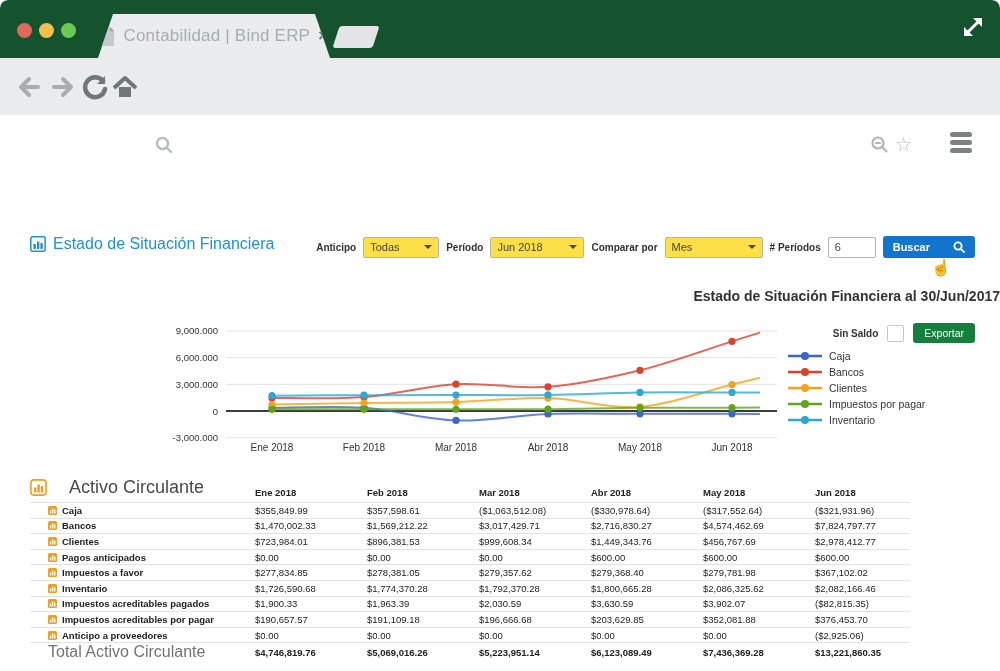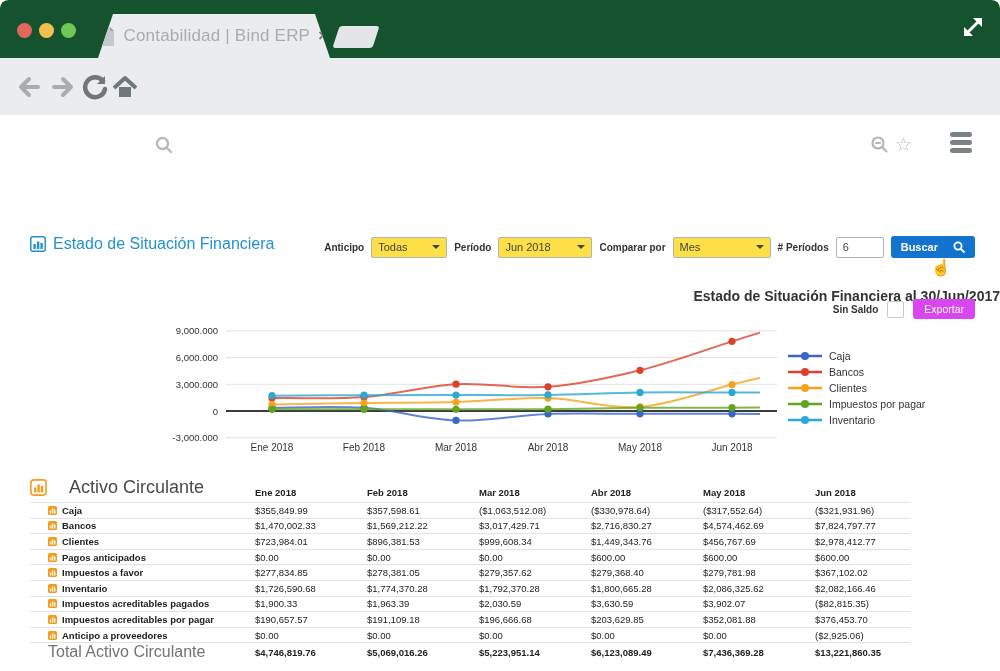--- a/index.html
+++ b/index.html
@@ -33,29 +33,29 @@
   .page-title{position:absolute;left:30px;top:76px;display:flex;align-items:center;gap:7px;
               color:#2391d0;font-size:16px;}
   .filters{position:absolute;right:25px;top:77px;display:flex;align-items:center;gap:7px;}
   .f-label{font-size:10px;font-weight:bold;color:#333;white-space:nowrap;}
   .select{display:inline-flex;align-items:center;justify-content:space-between;border:1px solid #b3b3b3;
           background:#fde047;height:21px;padding:0 6px;font-size:11px;color:#444;border-radius:2px;}
   .caret{width:0;height:0;border-left:4px solid transparent;border-right:4px solid transparent;
          border-top:4px solid #444;margin-left:6px;}
   .num-input{width:48px;height:21px;border:1px solid #b3b3b3;border-radius:2px;font-size:11px;color:#444;
              padding:0 6px;font-family:"Liberation Sans",sans-serif;}
-  .btn-buscar{display:inline-flex;align-items:center;gap:15px;background:#1274cc;color:#fff;border:none;
+  .btn-buscar{display:inline-flex;align-items:center;gap:23px;background:#1274cc;color:#fff;border:none;
               height:22px;padding:0 10px;border-radius:3px;font-size:11px;font-weight:bold;
               font-family:"Liberation Sans",sans-serif;}
   .hand{position:absolute;left:931px;top:99px;font-size:16px;color:#555;}
   .chart-title{position:absolute;left:0;top:129px;width:1000px;text-align:right;font-size:14px;
                font-weight:600;color:#333;}
-  .export-bar{position:absolute;right:25px;top:140px;display:flex;align-items:center;gap:9px;}
+  .export-bar{position:absolute;right:25px;top:164px;display:flex;align-items:center;gap:9px;}
   .checkbox{width:17px;height:17px;background:#fff;border:1px solid #c9c9c9;border-radius:2px;}
-  .btn-export{background:#d946ef;color:#fff;border:none;height:20px;padding:0 11px;border-radius:3px;
+  .btn-export{background:#15803d;color:#fff;border:none;height:20px;padding:0 11px;border-radius:3px;
               font-size:10.5px;font-family:"Liberation Sans",sans-serif;}
   .chart-svg{position:absolute;left:150px;top:159px;}
   .chart-svg text{font-family:"Liberation Sans",sans-serif;}
   .legend{position:absolute;left:787px;top:190px;display:flex;flex-direction:column;gap:3px;}
   .legend-item{display:flex;align-items:center;gap:6px;height:13px;}
   .legend-item span{font-size:10.5px;color:#333;white-space:nowrap;}
   
   .fin-table{position:absolute;left:30px;top:318px;width:880px;color:#222;}
   .grid{display:grid;grid-template-columns:225px 112px 112px 112px 112px 112px 95px;}
   .t-head{align-items:end;padding-bottom:4px;}

